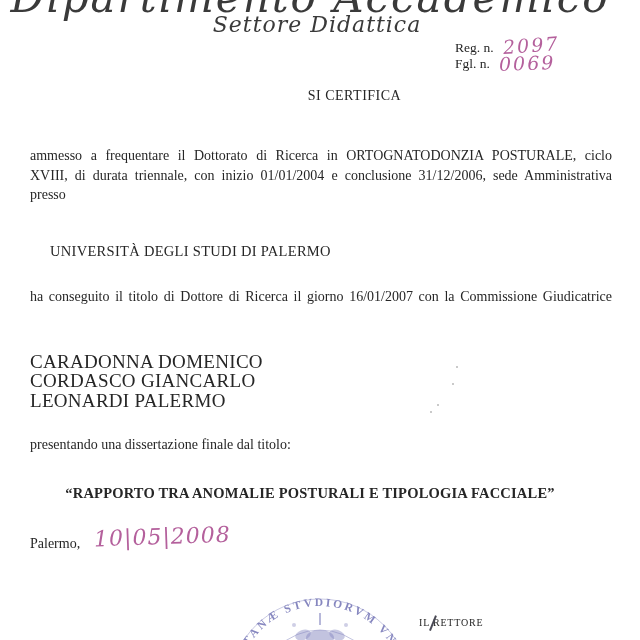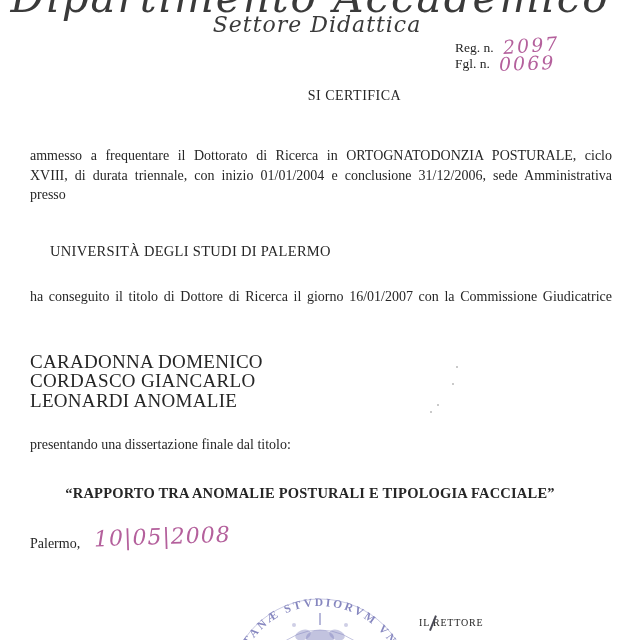--- a/index.html
+++ b/index.html
@@ -122,21 +122,21 @@
 
   <div class="abs university-line">UNIVERSITÀ DEGLI STUDI DI PALERMO</div>
 
   <div class="abs degree-par">
     <div class="jline">ha conseguito il titolo di Dottore di Ricerca il giorno 16/01/2007 con la Commissione Giudicatrice</div>
   </div>
 
   <div class="abs professors">
     <div>CARADONNA DOMENICO</div>
     <div>CORDASCO GIANCARLO</div>
-    <div>LEONARDI ANOMALIE</div>
+    <div>LEONARDI PALERMO</div>
   </div>
 
   <div class="abs dissertation-title">“RAPPORTO TRA ANOMALIE POSTURALI E TIPOLOGIA FACCIALE”</div>
   <div class="abs dissertation-intro">presentando una dissertazione finale dal titolo:</div>
 
   <div class="abs place-label">Palermo,</div>
   <div class="abs handwriting handwritten-date">10|05|2008</div>
 
   <div class="abs speck" style="left:456px; top:366px;"></div>
   <div class="abs speck" style="left:452px; top:383px;"></div>

